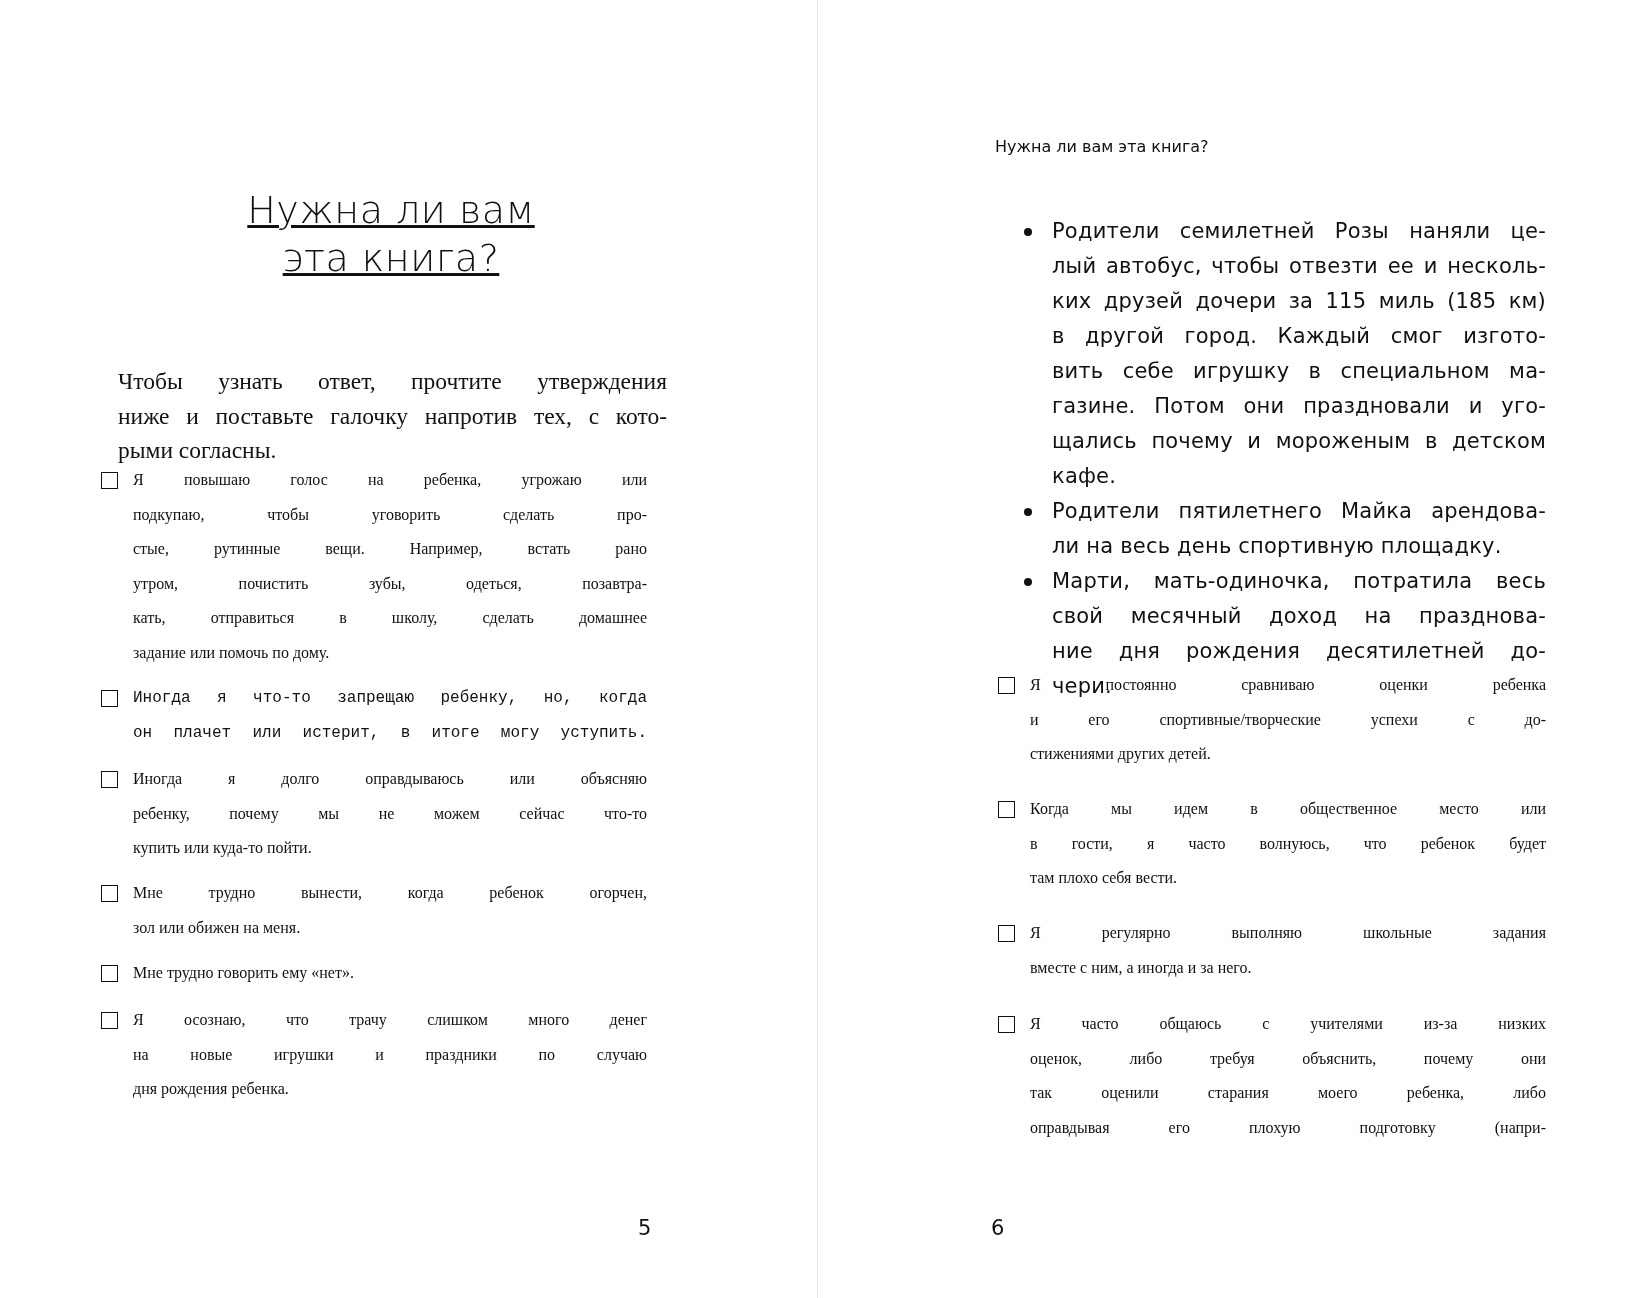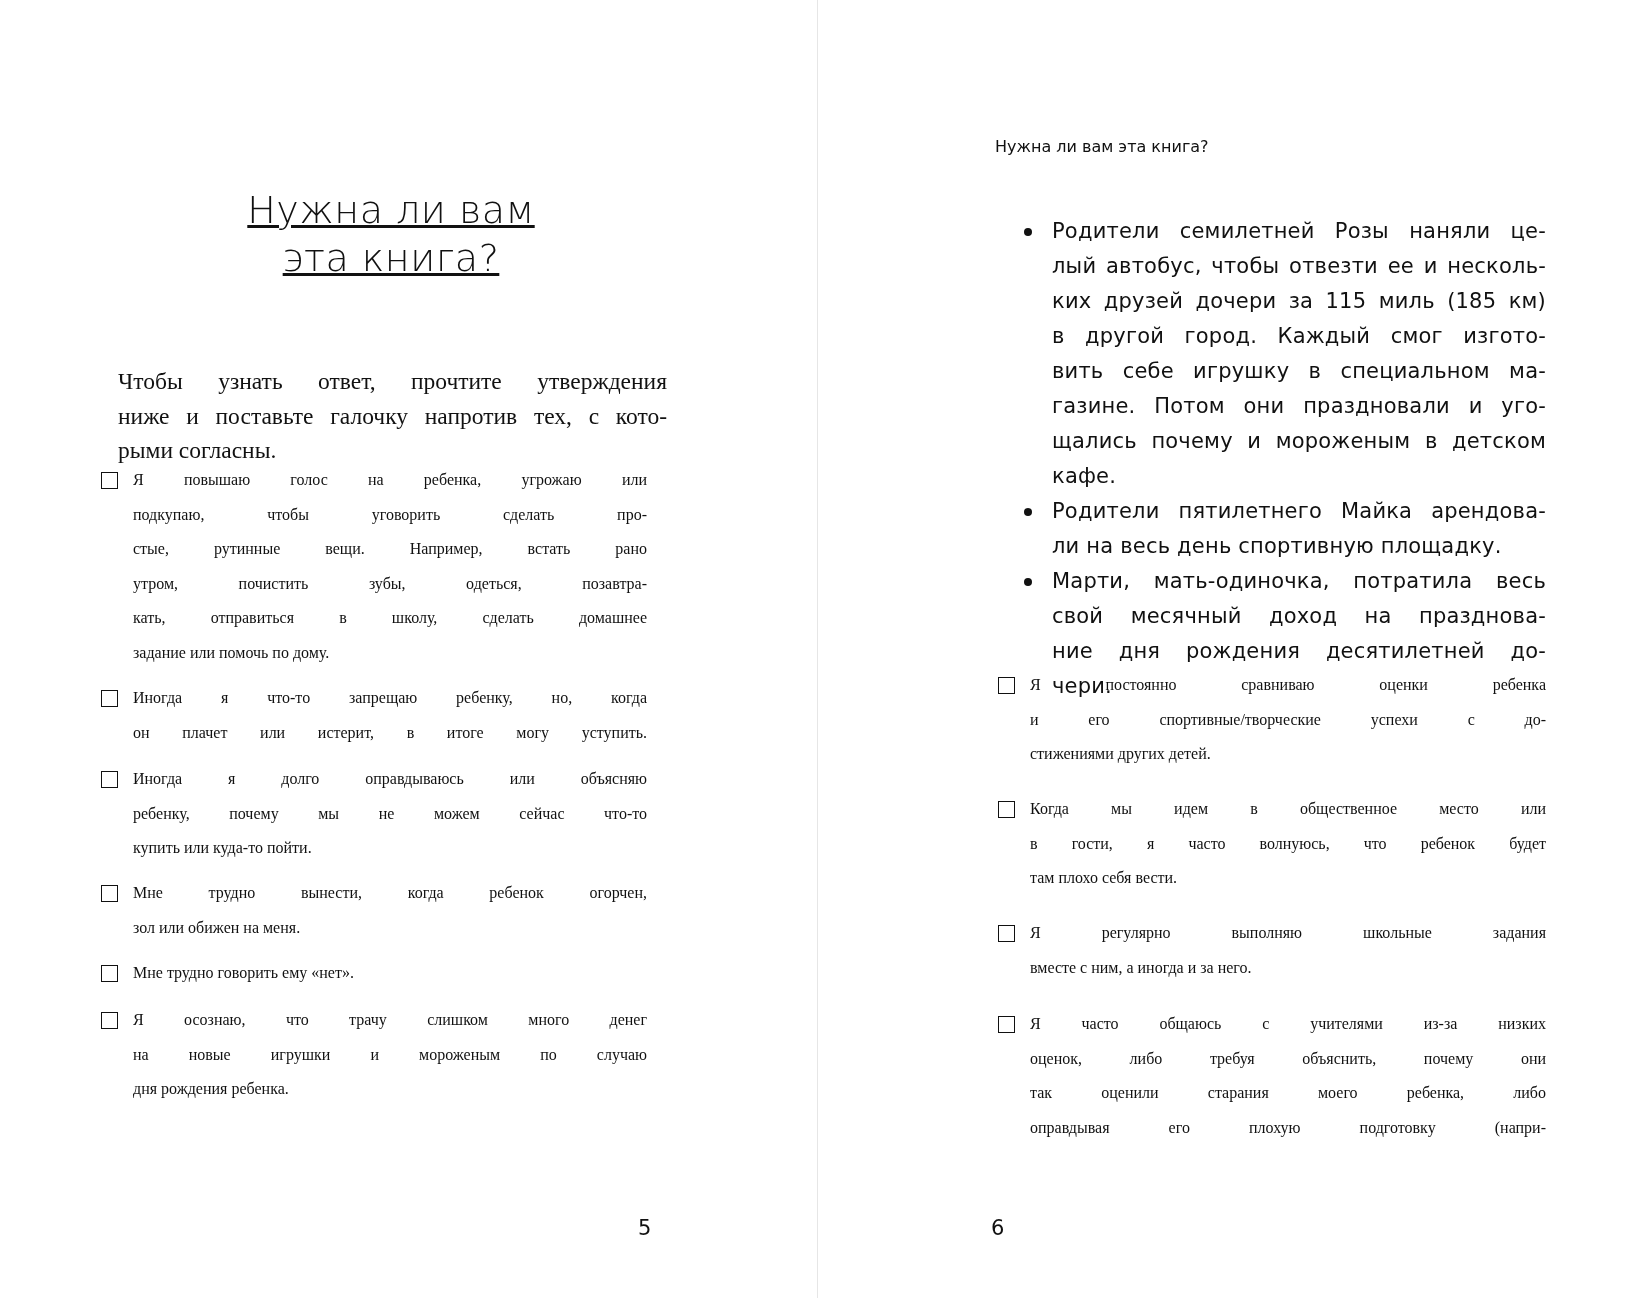--- a/index.html
+++ b/index.html
@@ -61,21 +61,21 @@
       <div class="txt">
         <span class="ln j">Я повышаю голос на ребенка, угрожаю или</span>
         <span class="ln j">подкупаю, чтобы уговорить сделать про-</span>
         <span class="ln j">стые, рутинные вещи. Например, встать рано</span>
         <span class="ln j">утром, почистить зубы, одеться, позавтра-</span>
         <span class="ln j">кать, отправиться в школу, сделать домашнее</span>
         <span class="ln">задание или помочь по дому.</span>
       </div>
     </div>
 
-    <div class="item" style="top:681px;">
+    <div class="item" style="top:681px;font-family:Liberation Mono, monospace;">
       <span class="box"></span>
       <div class="txt">
         <span class="ln j">Иногда я что-то запрещаю ребенку, но, когда</span>
         <span class="ln j">он плачет или истерит, в итоге могу уступить.</span>
       </div>
     </div>
 
     <div class="item" style="top:762px;">
       <span class="box"></span>
       <div class="txt">
@@ -97,21 +97,21 @@
       <span class="box"></span>
       <div class="txt">
         <span class="ln">Мне трудно говорить ему «нет».</span>
       </div>
     </div>
 
     <div class="item" style="top:1003px;">
       <span class="box"></span>
       <div class="txt">
         <span class="ln j">Я осознаю, что трачу слишком много денег</span>
-        <span class="ln j">на новые игрушки и мороженым по случаю</span>
+        <span class="ln j">на новые игрушки и праздники по случаю</span>
         <span class="ln">дня рождения ребенка.</span>
       </div>
     </div>
   </div>
 
   <div class="folio folio-left sans">5</div>
 </div>
 
 <div class="gutter"></div>
 

